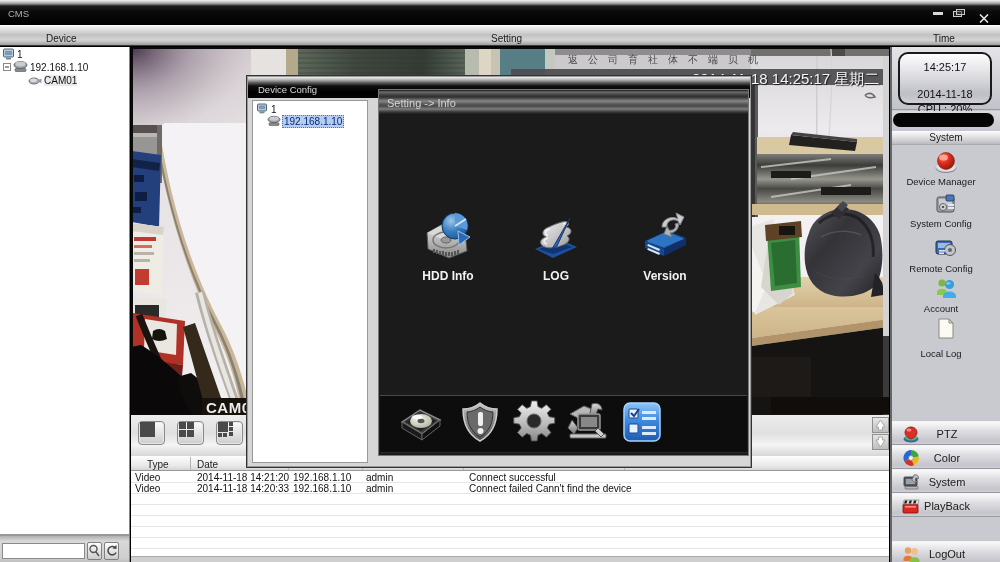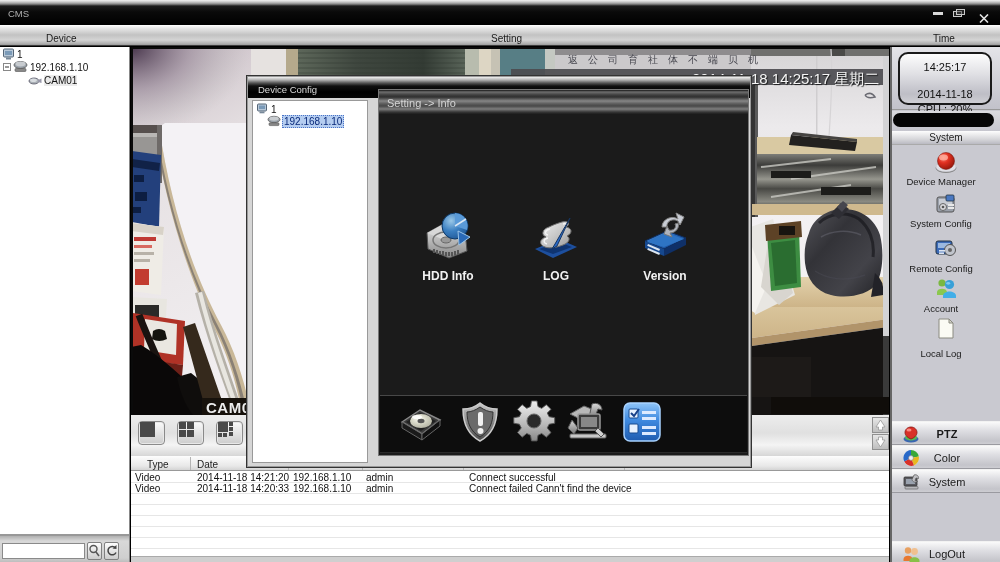--- a/index.html
+++ b/index.html
@@ -442,21 +442,21 @@
 <circle cx="14.5" cy="7.5" r="4.6" fill="#38a0d8"></circle>
         <path d="M8,19 C8,13 21,13 21,19 L21,21 L8,21 Z" fill="#42aee8"></path>
 <ellipse cx="13.2" cy="6.3" rx="2" ry="1.4" fill="#90d4f4" opacity="0.8"></ellipse>
 </svg></div>
   <div class="rlabel" style="top:256px;">Account</div>
   <div class="ricon" style="top:270px;"><svg width="22" height="22" viewBox="0 0 22 22">
 <path d="M4,2 L14,2 L18,6 L18,21 L4,21 Z" fill="#fbfbf4" stroke="#8a8a80" stroke-width="1"></path>
 <path d="M14,2 L14,6 L18,6 Z" fill="#d8d8cc" stroke="#8a8a80" stroke-width="1"></path>
 </svg></div>
   <div class="rlabel" style="top:301px;">Local Log</div>
-  <div class="rbtn" style="top:374px;font-weight:bold;">
+  <div class="rbtn" style="top:374px;">
       <div class="bicon"><svg width="18" height="18" viewBox="0 0 18 18">
 <ellipse cx="9" cy="14" rx="7.5" ry="3.5" fill="#3a66b0"></ellipse>
 <ellipse cx="9" cy="12.5" rx="6" ry="3" fill="#58b858"></ellipse>
 <path d="M9,2 C12.5,2 15,4.5 15,7.5 C15,10.5 12,13 9,14 C6,13 3,10.5 3,7.5 C3,4.5 5.5,2 9,2 Z" fill="#d83028" stroke="#881410" stroke-width="0.8"></path>
 <ellipse cx="7" cy="5" rx="2.5" ry="1.6" fill="#ff9a90" opacity="0.85"></ellipse>
 </svg></div>
       <div class="btext">PTZ</div>
     </div>
   <div class="rbtn" style="top:398px;">
       <div class="bicon"><svg width="18" height="18" viewBox="0 0 18 18">
@@ -470,20 +470,33 @@
       <div class="btext">Color</div>
     </div>
   <div class="rbtn" style="top:422px;">
       <div class="bicon"><svg width="18" height="18" viewBox="0 0 18 18">
 <rect x="2" y="4" width="13" height="9" rx="1" fill="#5a5a60" stroke="#333" stroke-width="0.8"></rect>
 <rect x="4" y="6" width="9" height="5" fill="#9aa2ae"></rect>
 <path d="M12,2 C14.5,1 17,3 16.5,5.5 L14,5 L13,7.5 L15.5,8.5 C13.5,10 10.5,9 10,6.5 Z" fill="#c0c0c4" stroke="#555" stroke-width="0.7"></path>
 <rect x="3" y="13.5" width="13" height="2.5" rx="0.8" fill="#b8b8bc" stroke="#555" stroke-width="0.6"></rect>
 </svg></div>
       <div class="btext">System</div>
+    </div>
+  <div class="rbtn" style="top:446px;">
+      <div class="bicon"><svg width="18" height="18" viewBox="0 0 18 18">
+<rect x="1" y="7" width="15" height="9" rx="1" fill="#d82820" stroke="#7a100c" stroke-width="0.8"></rect>
+<path d="M1,7 L16,7 L17,3 L2,3 Z" fill="#e8e8e8" stroke="#888" stroke-width="0.7"></path>
+<g fill="#222">
+            <path d="M3,3.4 L5.5,3.4 L4.5,6.6 L2,6.6 Z"></path>
+            <path d="M7.5,3.4 L10,3.4 L9,6.6 L6.5,6.6 Z"></path>
+            <path d="M12,3.4 L14.5,3.4 L13.5,6.6 L11,6.6 Z"></path>
+          </g>
+<rect x="3" y="9" width="11" height="1.6" fill="#ff8a80"></rect>
+</svg></div>
+      <div class="btext">PlayBack</div>
     </div>
   <div class="rbtn" style="top:494px;">
       <div class="bicon"><svg width="18" height="18" viewBox="0 0 18 18">
 <circle cx="6" cy="5.5" r="3.2" fill="#e8a060"></circle>
           <path d="M1.5,14 C1.5,9.5 10.5,9.5 10.5,14 L10.5,16 L1.5,16 Z" fill="#e87830"></path>
 <circle cx="12.5" cy="6.5" r="3.4" fill="#f0c090"></circle>
           <path d="M7.5,16 C7.5,11 17.5,11 17.5,16 L17.5,17.5 L7.5,17.5 Z" fill="#88c048"></path>
 </svg></div>
       <div class="btext">LogOut</div>
     </div>

